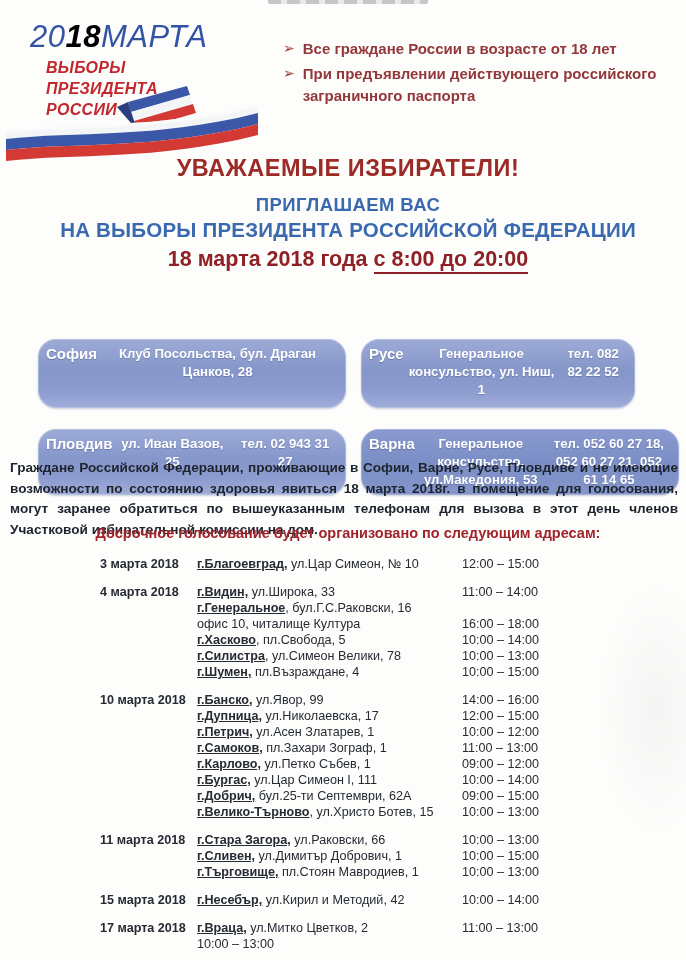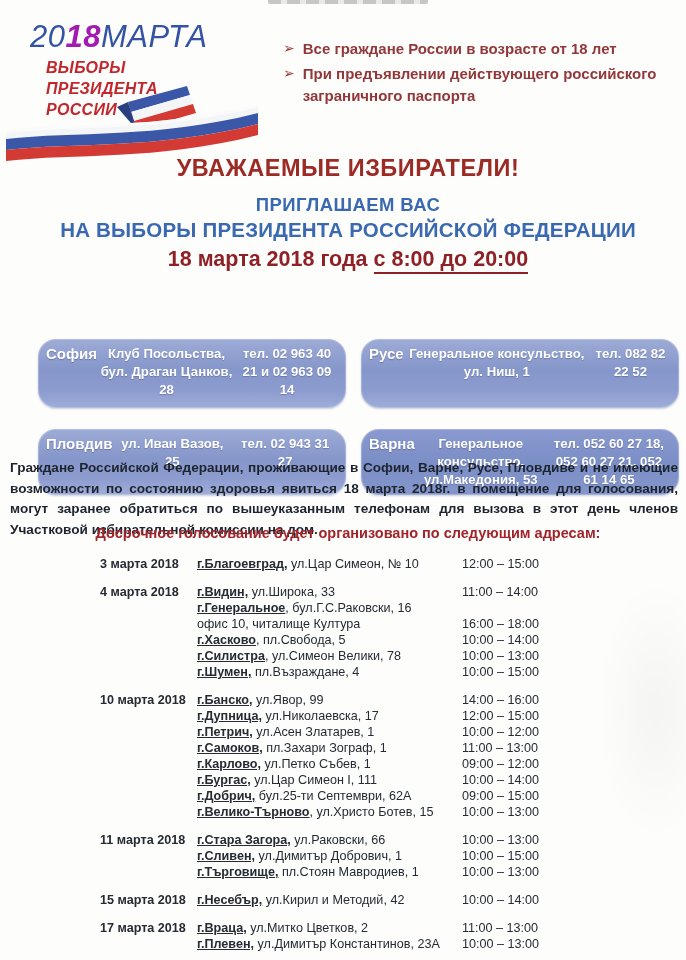--- a/index.html
+++ b/index.html
@@ -17,21 +17,21 @@
   }
   .scan-smudge{
     position:absolute;right:-30px;bottom:120px;width:120px;height:260px;
     background:radial-gradient(closest-side,rgba(0,0,0,.035),rgba(0,0,0,0));
   }
 
   
   .logo{position:absolute;left:30px;top:20px;width:230px;}
   .logo-date{font-size:31px;font-style:italic;letter-spacing:.5px;line-height:1.1;white-space:nowrap;}
   .logo-y20{color:#3453a4;}
-  .logo-y18{color:#a21caf;font-weight:bold;}
+  .logo-y18{color:#000000;font-weight:bold;}
   .logo-month{color:#3453a4;}
   .logo-sub{margin-top:4px;margin-left:16px;color:#c1272d;font-weight:bold;font-style:italic;font-size:16px;line-height:1.3;letter-spacing:.3px;}
 
   
   .flag{position:absolute;left:6px;top:84px;width:258px;height:78px;}
 
   
   .bullets{position:absolute;left:283px;top:38px;width:392px;font-size:15px;font-weight:bold;color:#93383a;}
   .bullet{display:flex;align-items:flex-start;margin-bottom:3px;line-height:1.45;}
   .bullet .arrow{color:#a03a32;margin-right:8px;font-size:14px;line-height:1.55;flex:0 0 auto;font-weight:normal;}
@@ -49,21 +49,21 @@
     position:absolute;border-radius:18px;color:#fff;text-align:center;
     background:linear-gradient(180deg,#9dabd6 0%,#8596ca 45%,#8d9ccf 75%,#9fadd8 100%);
     box-shadow:inset 0 0 0 1px rgba(255,255,255,.25), 0 1px 2px rgba(60,70,120,.25);
     display:flex;flex-direction:row;justify-content:center;
     padding:6px 8px;box-sizing:border-box;margin-top:48px;
   }
   .box.darker{background:linear-gradient(180deg,#8a9ad0 0%,#7b8ec6 50%,#8496cb 100%);}
   .box-city{font-weight:bold;font-size:15px;margin-bottom:3px;text-shadow:0 1px 1px rgba(40,50,90,.35);}
   .box-line{font-weight:bold;font-size:13.2px;line-height:1.35;text-shadow:0 1px 1px rgba(40,50,90,.3);}
   .box-sofia{left:38px;top:291px;width:308px;height:69px;}
-  .box-ruse{left:361px;top:291px;width:318px;height:69px;}
+  .box-ruse{left:361px;top:291px;width:274px;height:69px;}
   .box-plovdiv{left:38px;top:381px;width:308px;height:66px;}
   .box-varna{left:361px;top:381px;width:318px;height:66px;}
 
   
   .notice{
     position:absolute;left:10px;top:458px;width:668px;
     font-size:13.6px;font-weight:bold;color:#1d242e;line-height:1.52;text-align:justify;
   }
   .early-heading{
     position:absolute;left:20px;right:10px;top:525px;text-align:center;
@@ -121,21 +121,20 @@
   </div>
 
   <div class="center h-invite">ПРИГЛАШАЕМ ВАС</div>
   <div class="center h-main">УВАЖАЕМЫЕ ИЗБИРАТЕЛИ!</div>
   <div class="center h-election">НА ВЫБОРЫ ПРЕЗИДЕНТА РОССИЙСКОЙ ФЕДЕРАЦИИ</div>
   <div class="center h-date"><span>18 марта 2018 года </span><span class="u">с 8:00 до 20:00</span></div>
 
   <div class="box box-sofia">
     <div class="box-city">София</div>
     <div class="box-line">Клуб Посольства, бул. Драган Цанков, 28</div>
-    <div class="box-line">тел. 02 963 40 21 и 02 963 09 14</div>
   </div>
   <div class="box box-ruse">
     <div class="box-city">Русе</div>
     <div class="box-line">Генеральное консульство, ул. Ниш, 1</div>
     <div class="box-line">тел. 082 82 22 52</div>
   </div>
   <div class="box box-plovdiv">
     <div class="box-city">Пловдив</div>
     <div class="box-line">ул. Иван Вазов, 25</div>
     <div class="box-line">тел. 02 943 31 27</div>
@@ -256,19 +255,18 @@
         </div>
       </div>
       <div class="group">
         <div class="row">
           <div class="c-date">17 марта 2018</div>
           <div class="c-addr"><b>г.Враца,</b><span> ул.Митко Цветков, 2</span></div>
           <div class="c-time">11:00 – 13:00</div>
         </div>
         <div class="row">
           <div class="c-date"></div>
-          <div class="c-addr"><b>г.Плевен,</b><span> ул.Димитър Константинов, 23А</span></div>
           <div class="c-time">10:00 – 13:00</div>
         </div>
       </div>
     </div>
 
 </div>
 
 </body></html>

